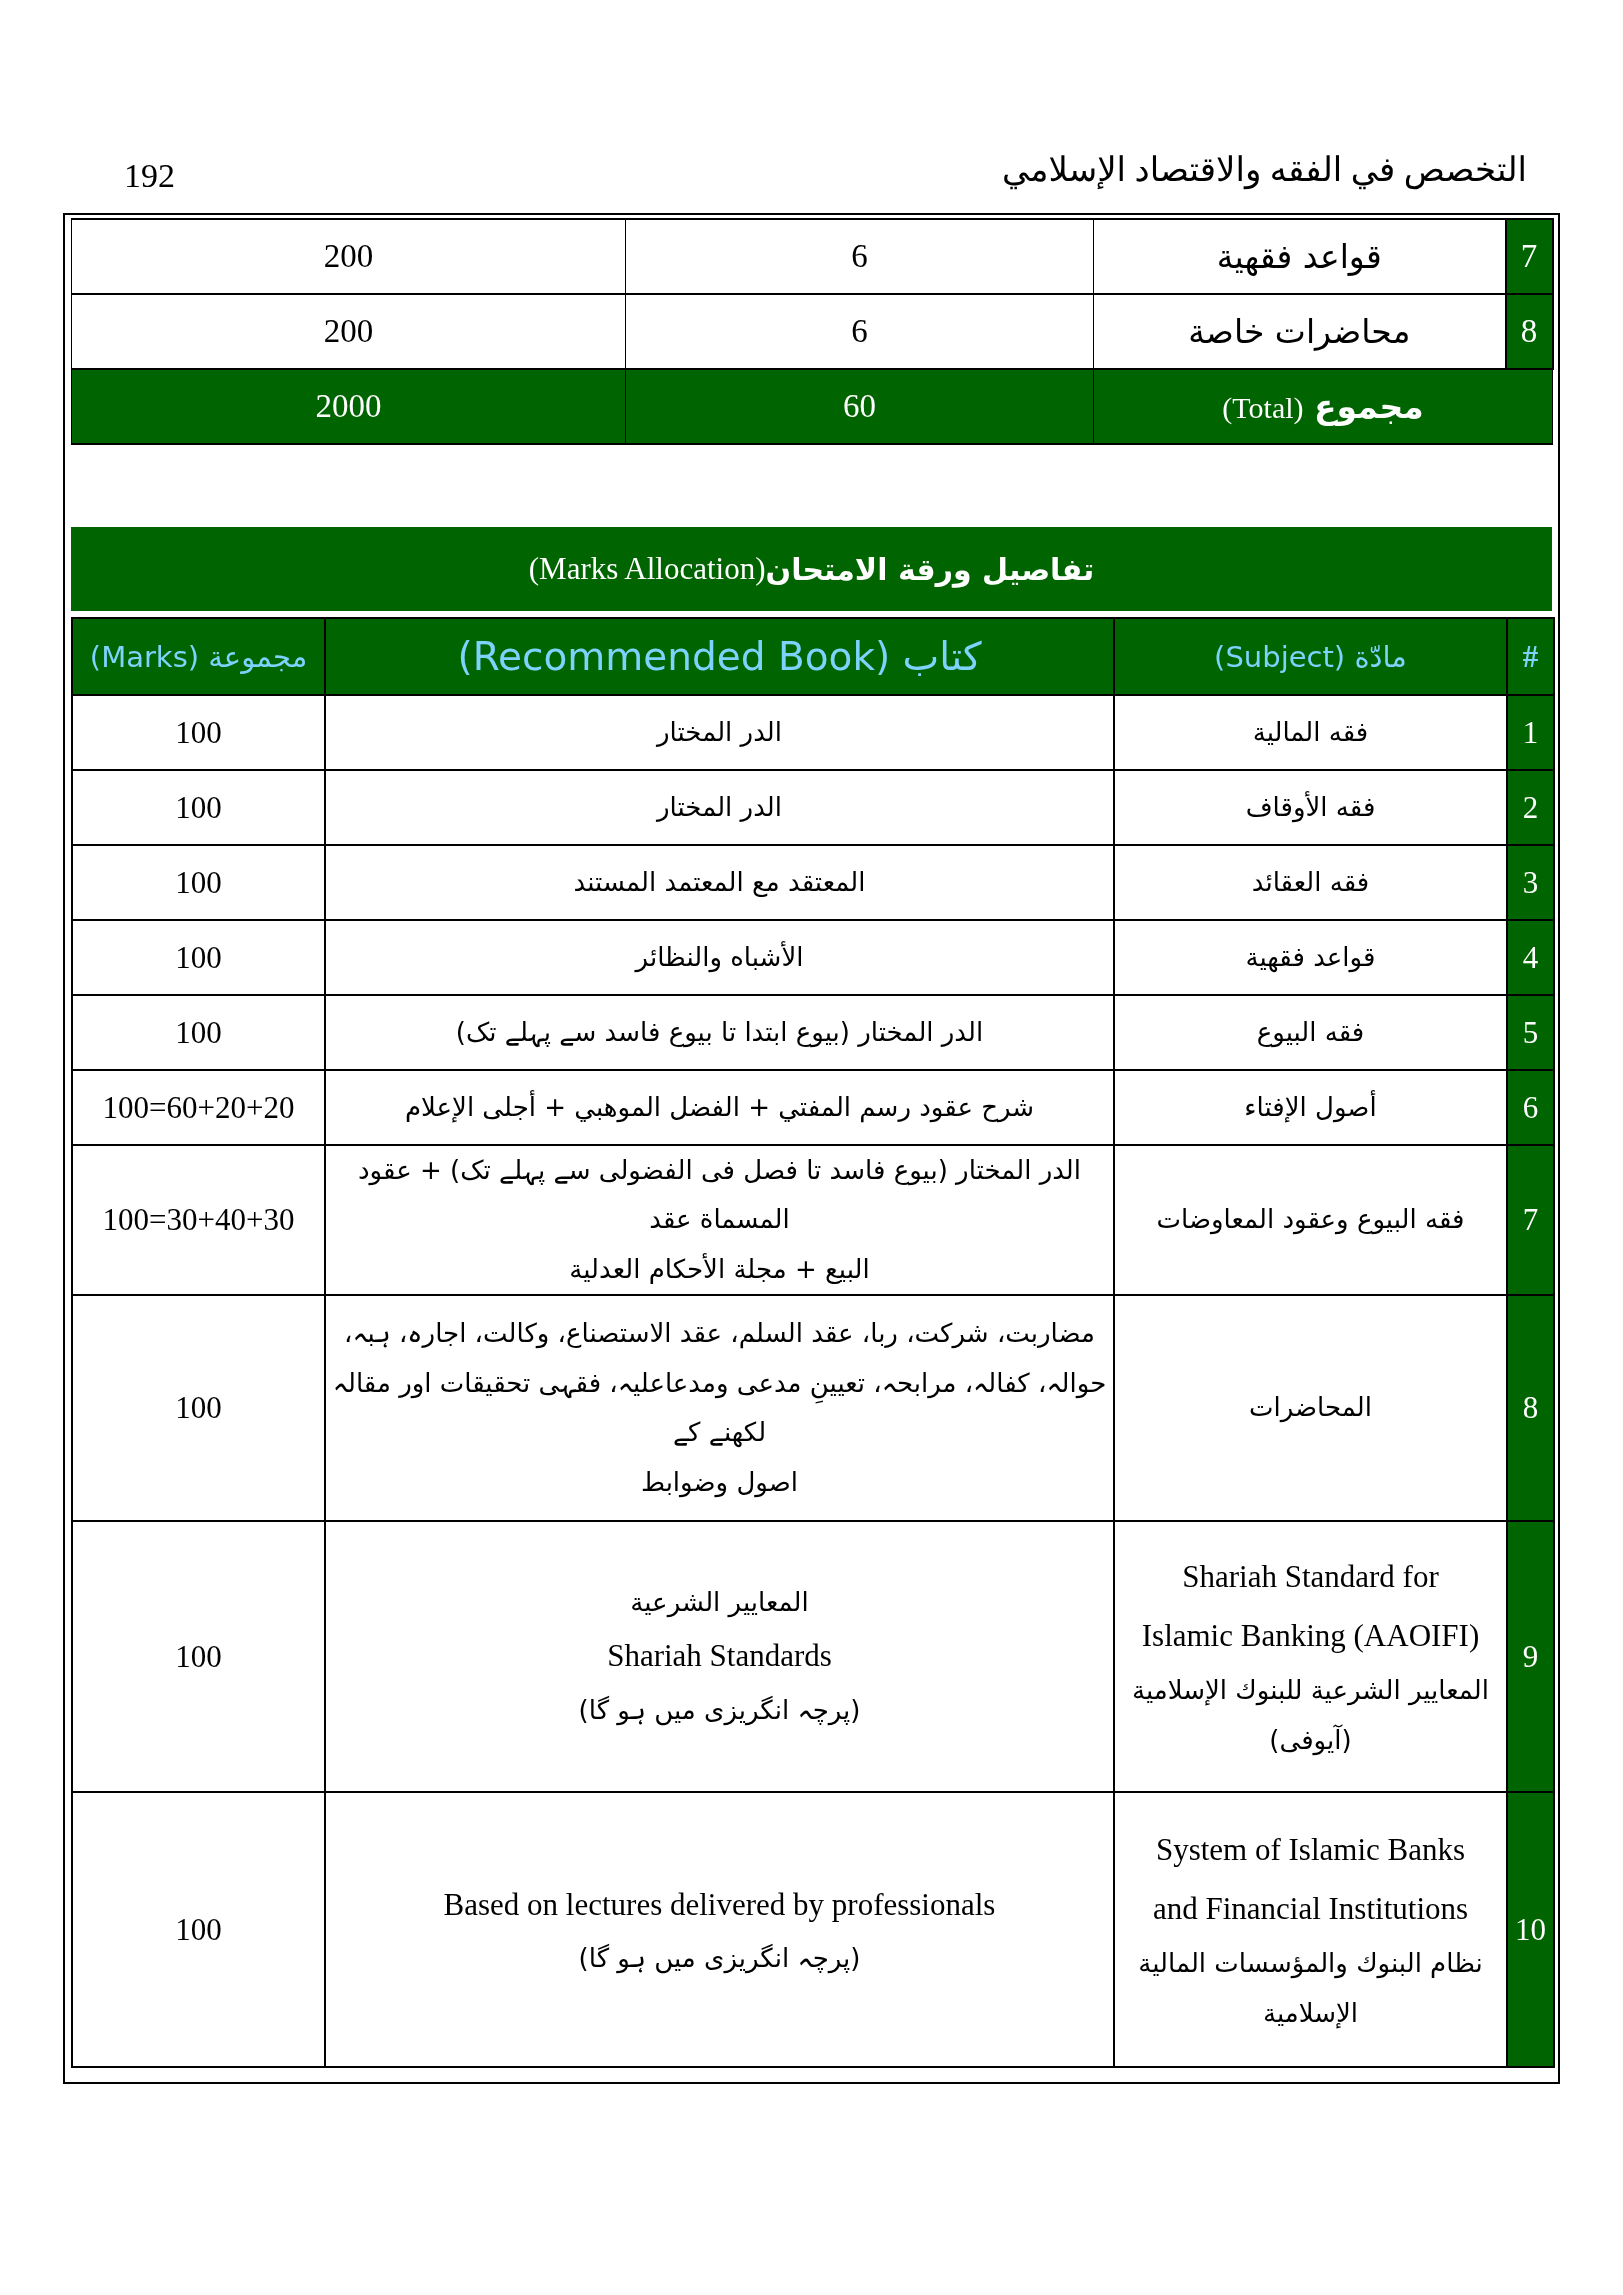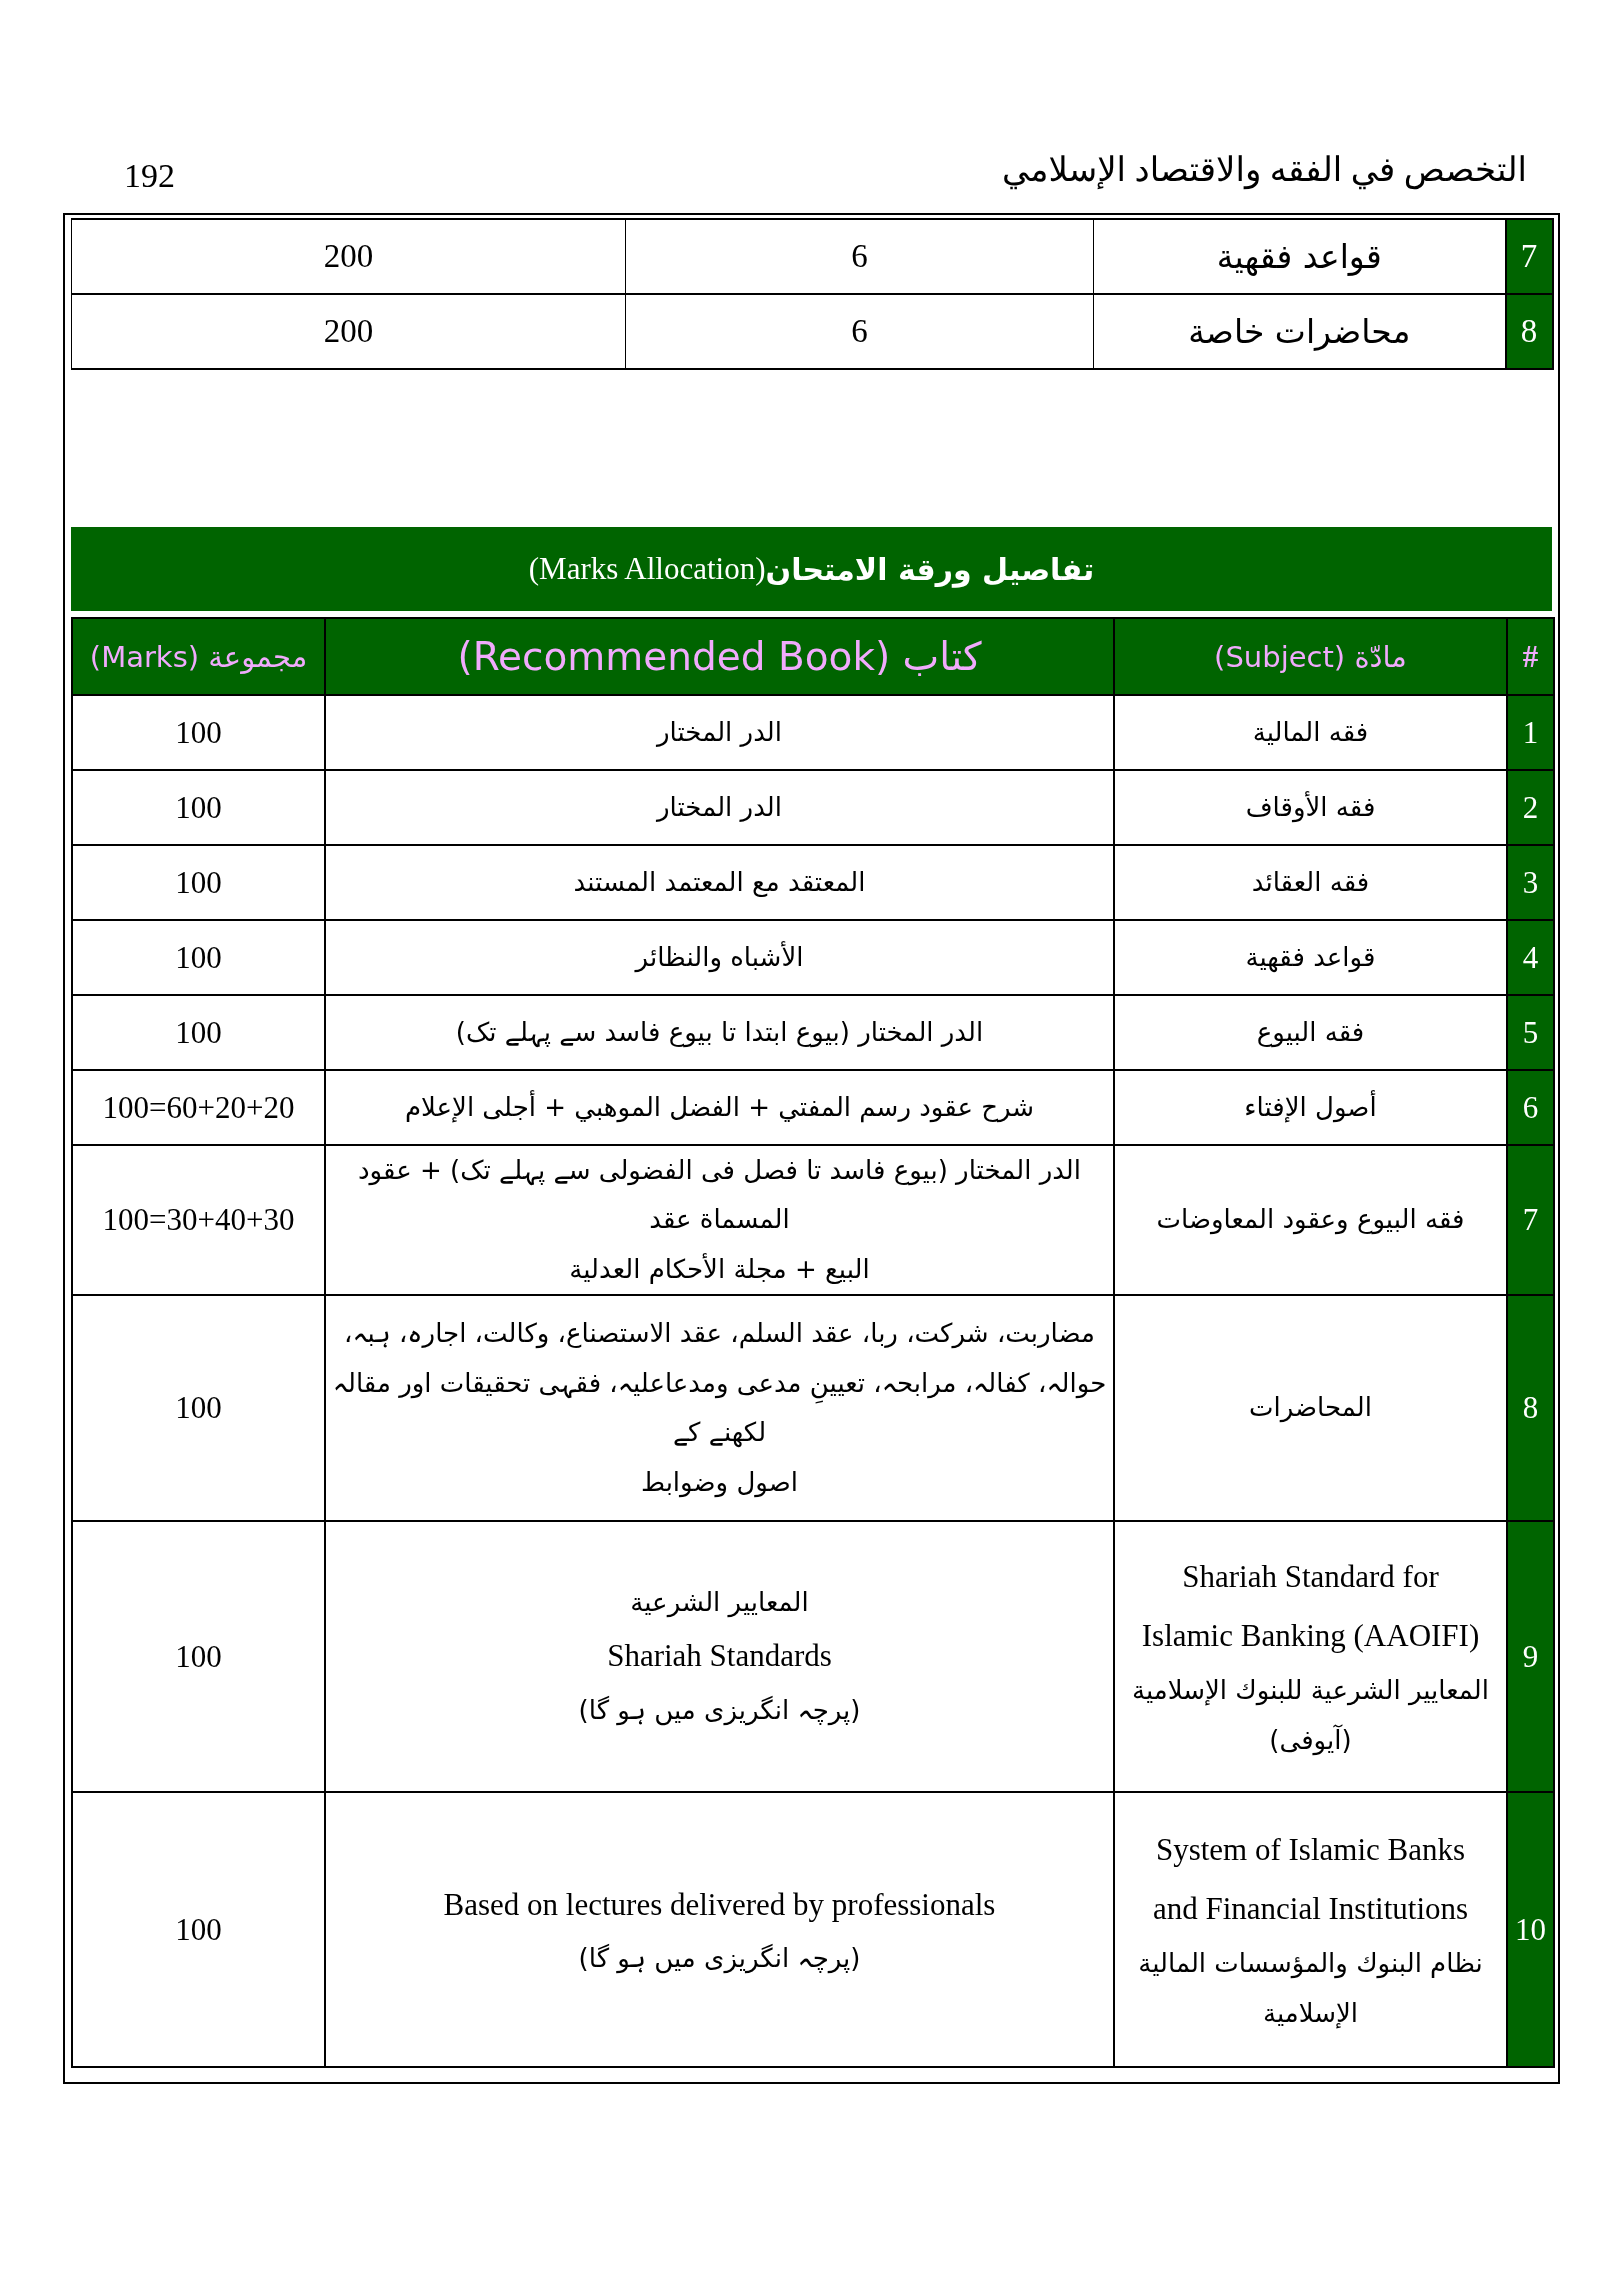--- a/index.html
+++ b/index.html
@@ -12,21 +12,21 @@
   .t1 { left: 71px; top: 218px; width: 1481px; }
   .t1 td { height: 75px; border: 2px solid #000; font-size: 33px; }
   .t1 td.thin { border-left: 1px solid #000; border-right: 1px solid #000; }
   .num { background: #006400; color: #ffffff; font-size: 33px; padding: 0; }
   .ar { direction: rtl; font-family: "DejaVu Sans", sans-serif; font-size: 27.5px; }
   .green-row td { background: #006400; color: #ffffff; }
   .section-title { position: absolute; left: 71px; top: 527px; width: 1481px; height: 84px; background: #006400; color: #fff; display: flex; align-items: center; justify-content: center; direction: rtl; font-size: 31px; }
   .section-title .ar-part { font-family: "DejaVu Sans", sans-serif; font-weight: bold; font-size: 30px; }
   .t2 { left: 71px; top: 617px; width: 1481px; }
   .t2 td, .t2 th { border: 2px solid #000; font-size: 31px; font-weight: normal; }
-  .t2 thead th { background: #006400; color: #f0abfc; height: 77px; }
+  .t2 thead th { background: #006400; color: #7dd3fc; height: 77px; }
   .t2 .r { height: 75px; }
   .t2 .r7 { height: 134px; }
   .t2 .r8 { height: 226px; }
   .t2 .r9 { height: 271px; }
   .t2 .r10 { height: 275px; }
   .t2 td.book, .t2 td.subject { line-height: 1.9; }
   .line { display: block; }
 </style>
 </head>
 <body>
@@ -48,20 +48,25 @@
         <td class="thin">200</td>
         <td class="thin">6</td>
         <td class="ar thin">قواعد فقهية</td>
         <td class="num">7</td>
       </tr>
       <tr>
         <td class="thin">200</td>
         <td class="thin">6</td>
         <td class="ar thin">محاضرات خاصة</td>
         <td class="num">8</td>
+      </tr>
+      <tr class="green-row">
+        <td class="thin">2000</td>
+        <td class="thin">60</td>
+        <td class="ar thin" colspan="2"><span style="font-weight:bold">مجموع</span> <span style="font-family:'Liberation Serif',serif;font-size:30px">(Total)</span></td>
       </tr>
     </tbody>
 </table>
 
 <div class="section-title">
   <span class="ar-part">تفاصيل ورقة الامتحان</span>
   <span>(Marks Allocation)</span>
 </div>
 
 <table class="t2">

